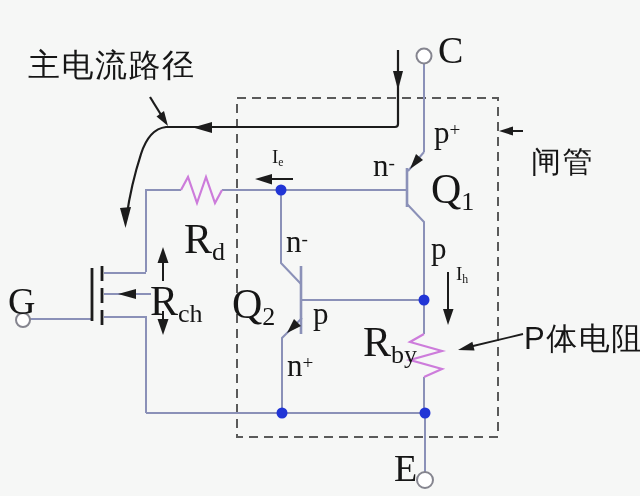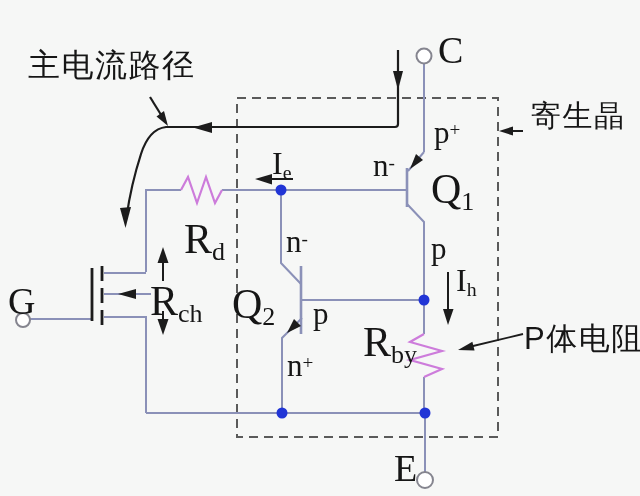--- a/index.html
+++ b/index.html
@@ -25,21 +25,21 @@
     font-size:31px;
   }
   .sym{
     font-family:"Liberation Serif","DejaVu Serif",serif;
     font-size:31px;
   }
   .sym sub{font-size:0.62em;vertical-align:-0.25em;line-height:0;}
   .sym sup{font-size:0.62em;vertical-align:0.35em;line-height:0;}
   .big{font-size:38px;}
   .comp{font-size:42px;}
-  .cur{font-size:32px;}
+  .cur{font-size:19px;}
 </style>
 </head>
 <body>
 
 <div class="stage">
 
   <svg width="640" height="496" viewBox="0 0 640 496">
 
     <rect x="237" y="98" width="261" height="339" fill="none" stroke="var(--c-dashed_box,#5a5a5a)" stroke-width="2" stroke-dasharray="9 6"></rect>
 
@@ -123,21 +123,21 @@
 
     <g fill="#ffffff" stroke="#85858f" stroke-width="2">
       <circle cx="424" cy="56" r="7.5"></circle>
       <circle cx="23" cy="320" r="7"></circle>
       <circle cx="425" cy="480" r="8"></circle>
     </g>
   </svg>
 
   <div class="lbl cjk" style="left:28px;top:49px;font-size:32px;">主电流路径</div>
 
-  <div class="lbl cjk" style="left:531px;top:101px;font-size:30px;">寄生晶</div>
+  <div class="lbl cjk" style="left:531px;top:147px;font-size:30px;">闸管</div>
 
   <div class="lbl cjk" style="left:524px;top:323px;font-size:31px;">P体电阻</div>
 
   <div class="lbl sym big" style="left:438px;top:31px;">C</div>
   <div class="lbl sym big" style="left:8px;top:282px;">G</div>
   <div class="lbl sym big" style="left:394px;top:449px;">E</div>
 
   <div class="lbl sym comp" style="left:431px;top:168px;"><span>Q</span><sub>1</sub></div>
   <div class="lbl sym comp" style="left:232px;top:283px;"><span>Q</span><sub>2</sub></div>
 

